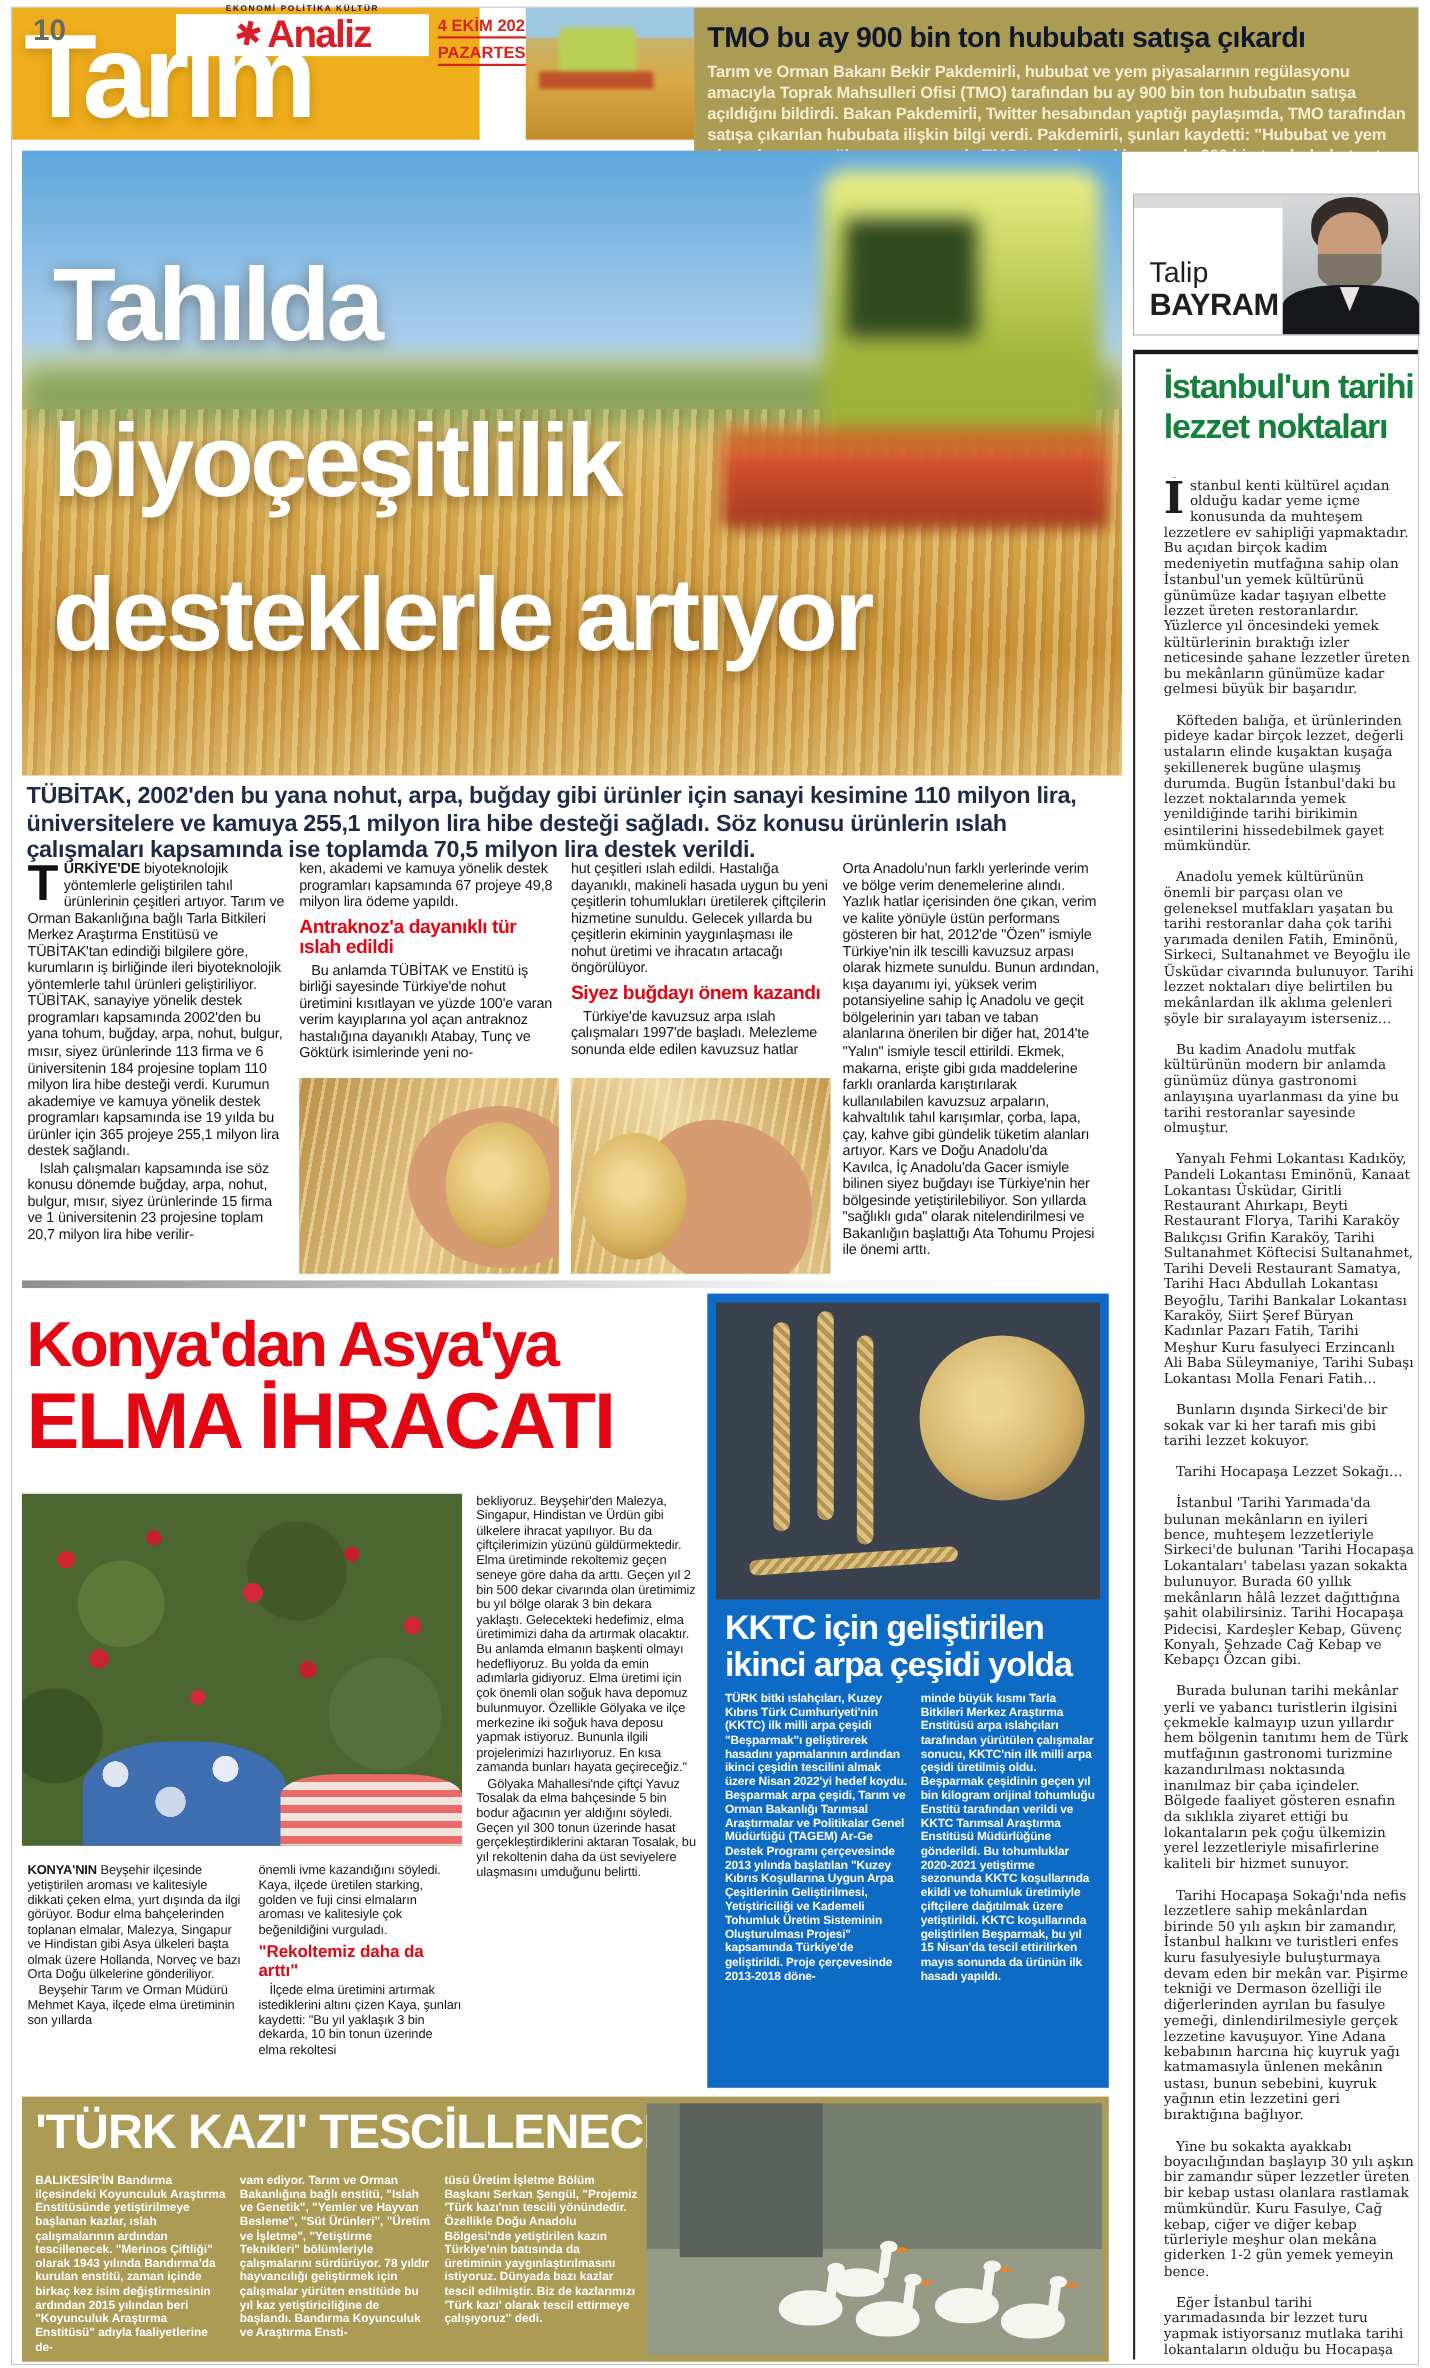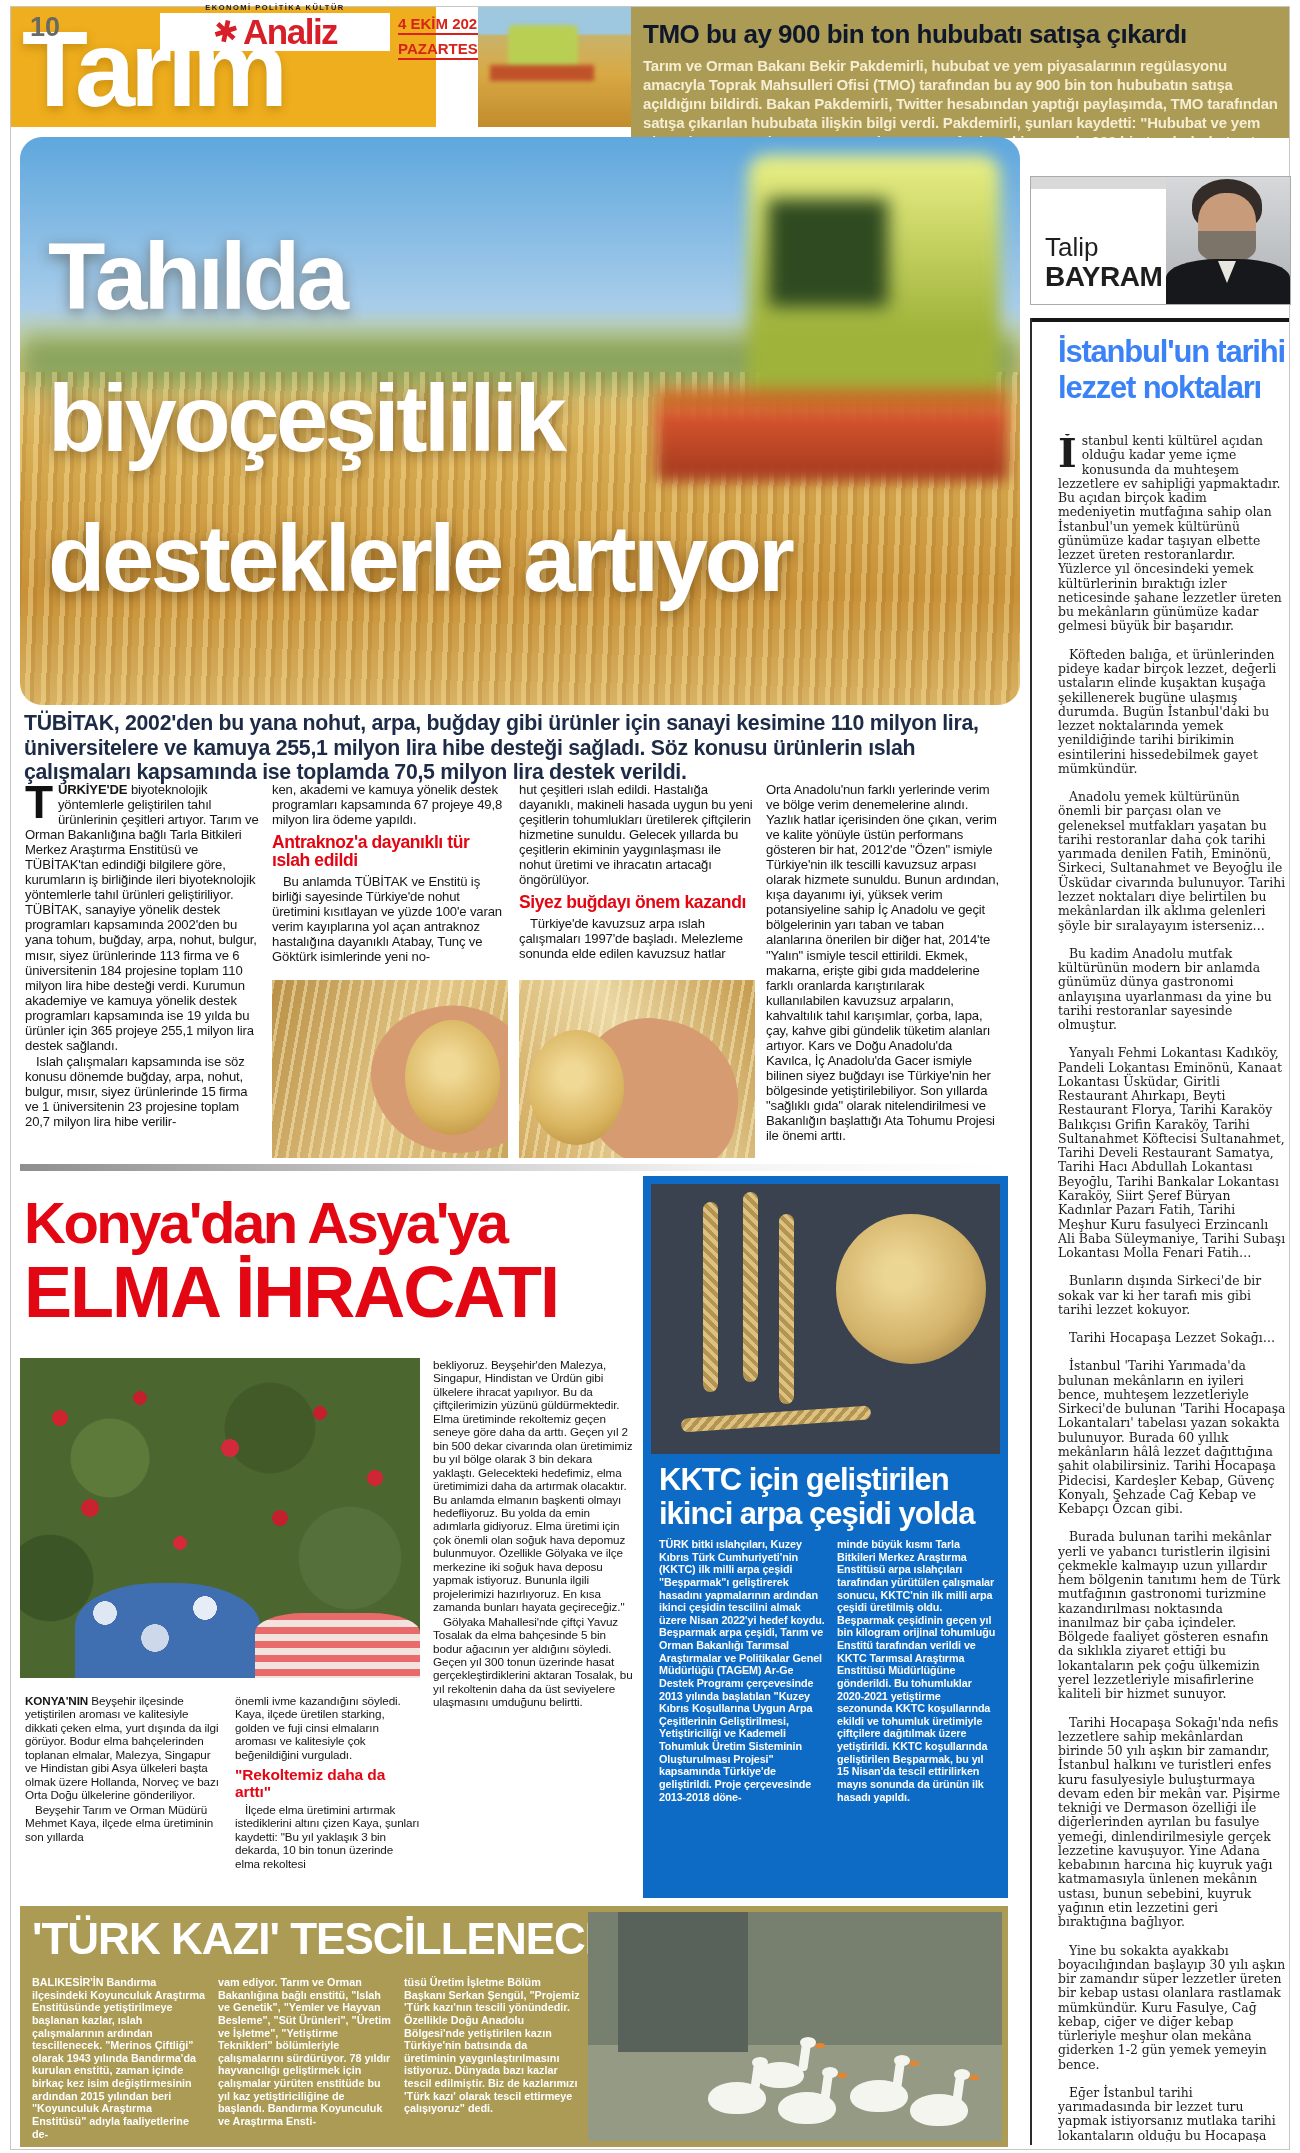--- a/index.html
+++ b/index.html
@@ -33,21 +33,21 @@
 
   
   .tmobox{left:631px;top:7px;width:658px;height:131px;background:#ab9b55;overflow:hidden;}
   .tmotitle{position:absolute;left:12px;top:12px;font-size:26px;font-weight:900;color:#0f172a;
             letter-spacing:-0.5px;}
   .tmobody{position:absolute;left:12px;top:49px;width:636px;font-size:15px;font-weight:700;
            color:#f6eed2;line-height:1.27;letter-spacing:-0.2px;}
 
   
   .mainphoto{left:20px;top:137px;width:1000px;height:568px;overflow:hidden;
-     background:linear-gradient(#5ea7dd 0,#a9cdea 30%,#cfd9b2 36%,#d9bd6e 42%,#d7ac52 55%,#c89138 80%,#d8b263 100%);border-radius:22px;}
+     background:linear-gradient(#5ea7dd 0,#a9cdea 30%,#cfd9b2 36%,#d9bd6e 42%,#d7ac52 55%,#c89138 80%,#d8b263 100%);}
   .trees{position:absolute;left:0;top:198px;width:1000px;height:52px;background:#8aa45c;filter:blur(12px);}
   .stalks{position:absolute;left:0;top:235px;width:1000px;height:333px;
      background:repeating-linear-gradient(92deg,rgba(255,235,170,.35) 0 5px,rgba(150,95,25,.18) 5px 9px,transparent 9px 16px);}
   .harvbody{position:absolute;left:728px;top:18px;width:252px;height:252px;border-radius:20px;
      background:linear-gradient(#e9ef86,#9fb33a 70%);filter:blur(8px);}
   .harvglass{position:absolute;left:748px;top:62px;width:120px;height:108px;background:#2f4a20;filter:blur(9px);}
   .harvheader{position:absolute;left:636px;top:272px;width:352px;height:72px;border-radius:8px;
      background:linear-gradient(#da552e,#a23a1f);filter:blur(7px);}
   .harvreel{position:absolute;left:636px;top:252px;width:352px;height:26px;background:#c96c28;filter:blur(8px);}
   .headline-line{position:absolute;left:28px;color:#fff;font-weight:900;font-size:94px;line-height:1;
@@ -159,21 +159,21 @@
   .port{position:absolute;left:135px;top:0;width:124px;height:127px;overflow:hidden;
         background:linear-gradient(#d6d8da,#aeb2b6);}
   .port .hair{position:absolute;left:26px;top:2px;width:70px;height:52px;background:#332c28;border-radius:50% 50% 40% 40%;}
   .port .face{position:absolute;left:32px;top:16px;width:58px;height:62px;background:#c89b7b;border-radius:46%;}
   .port .beard{position:absolute;left:32px;top:54px;width:58px;height:32px;background:#7c7369;border-radius:0 0 48% 48%;}
   .port .suit{position:absolute;left:0px;top:82px;width:124px;height:45px;background:#17181c;border-radius:42% 42% 0 0;}
   .port .shirt{position:absolute;left:52px;top:84px;width:18px;height:22px;background:#e9e6e0;
      clip-path:polygon(0 0,100% 0,50% 100%);}
   .blackbar{left:1030px;top:318px;width:259px;height:4px;background:#161616;}
   .vrule{left:1030px;top:318px;width:2px;height:1827px;background:#2c2c2c;}
-  .coltitle{left:1058px;font-size:31px;font-weight:800;color:#3b82f6;letter-spacing:-1.2px;line-height:1;}
+  .coltitle{left:1058px;font-size:31px;font-weight:800;color:#15803d;letter-spacing:-1.2px;line-height:1;}
   .ct1{top:336px;} .ct2{top:372px;}
   .colbody{left:1058px;top:434px;width:228px;height:1708px;overflow:hidden;
      font-family:"DejaVu Serif","Liberation Serif",serif;font-size:12.4px;line-height:1.15;color:#1d1d1d;}
   .colbody p{margin:0;} .colbody p+p{text-indent:11px;margin-top:14px;}
   .dcap2{float:left;font-size:40px;line-height:.75;font-weight:700;padding:4px 5px 0 0;
      font-family:"DejaVu Serif","Liberation Serif",serif;}
 </style>
 </head>
 <body>
 

